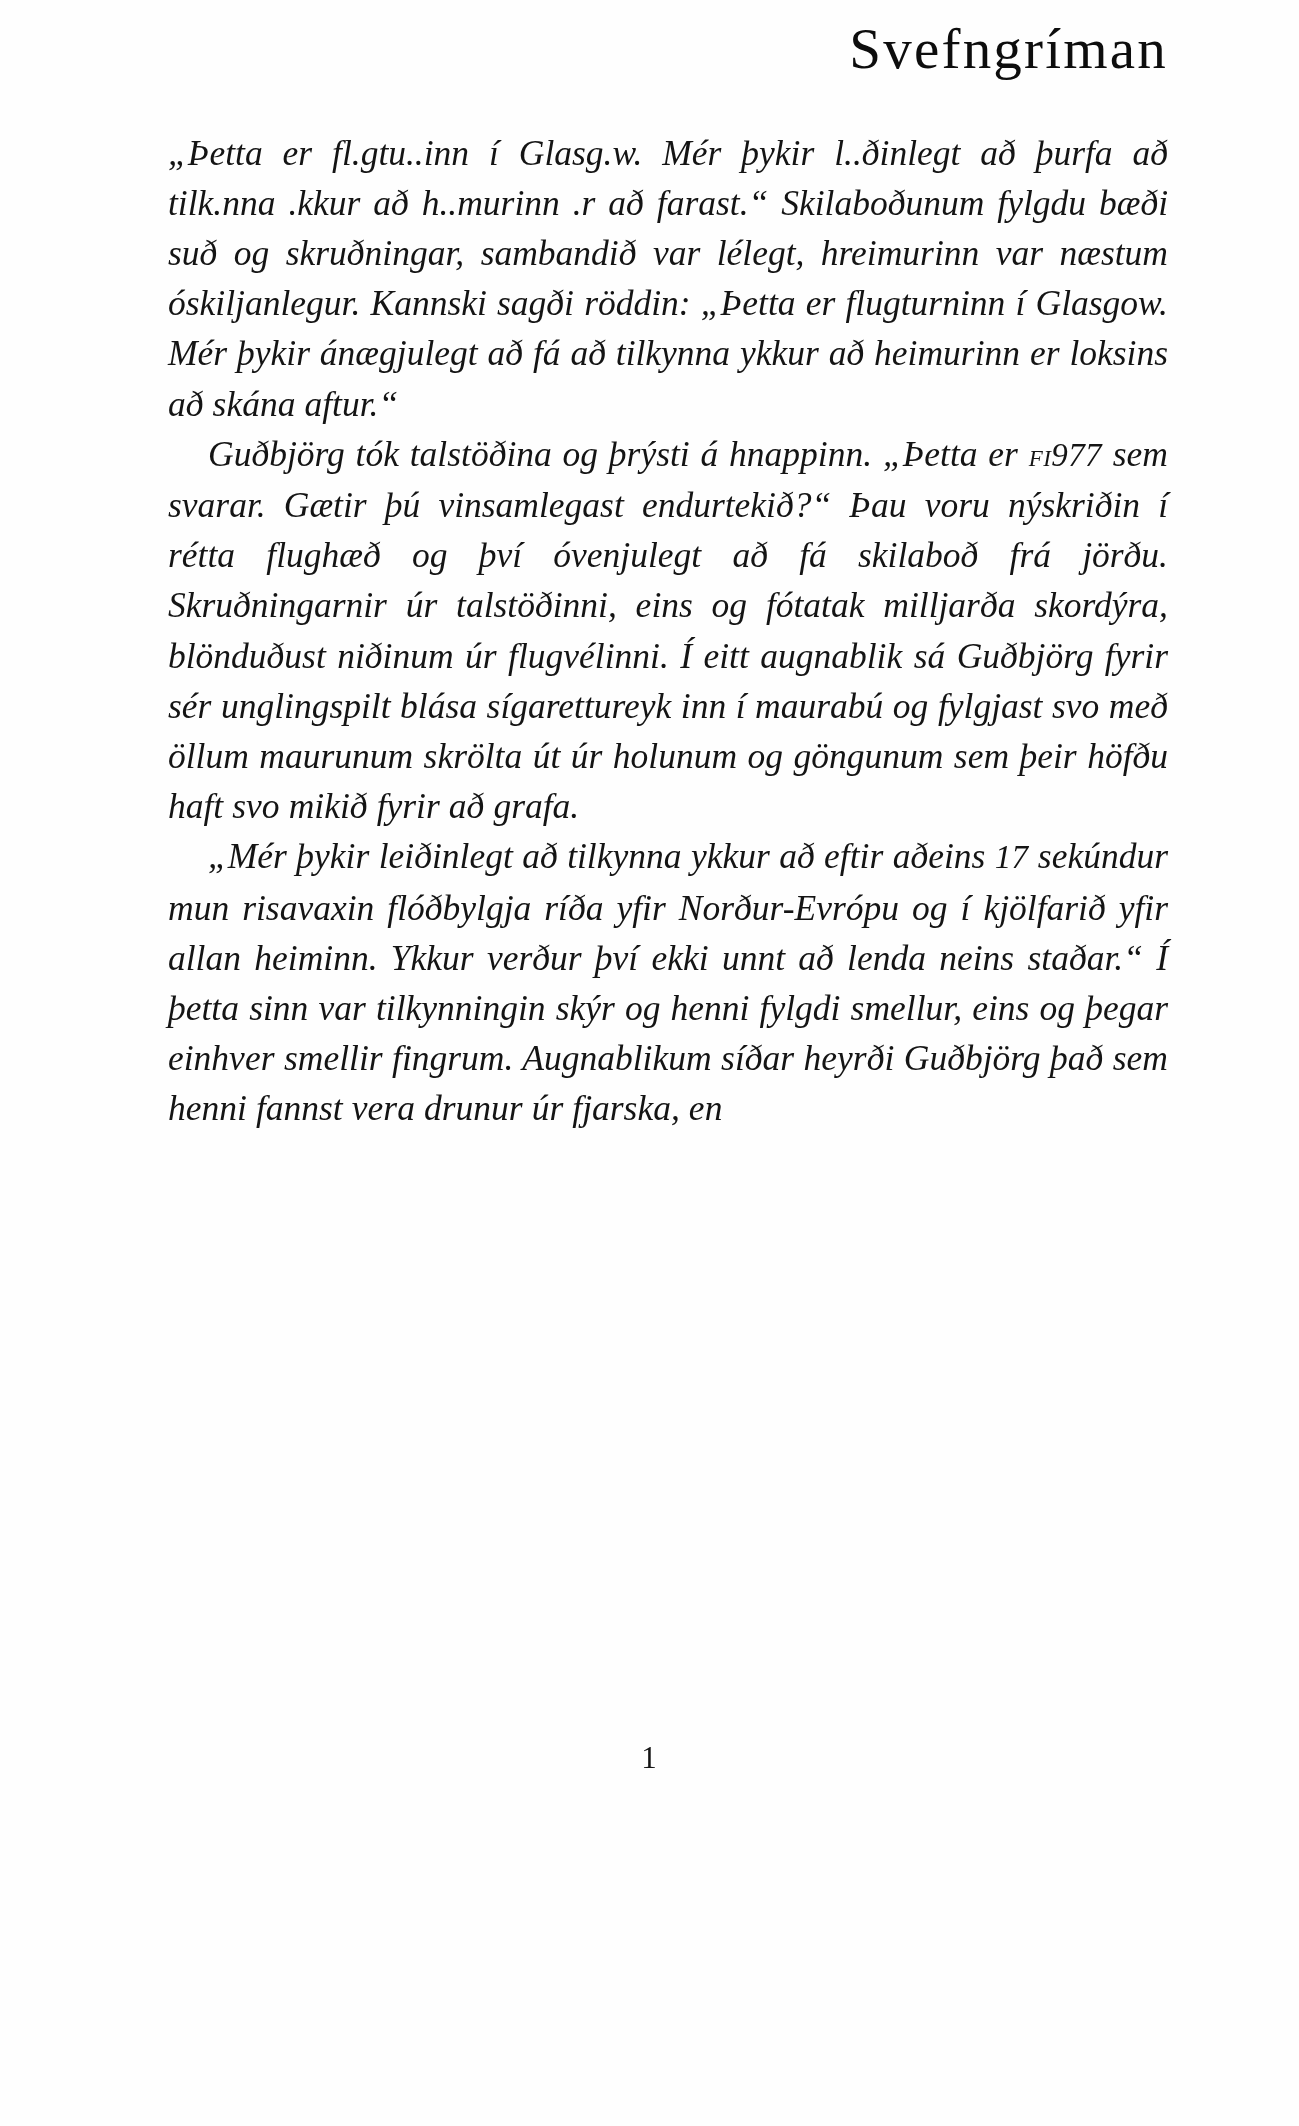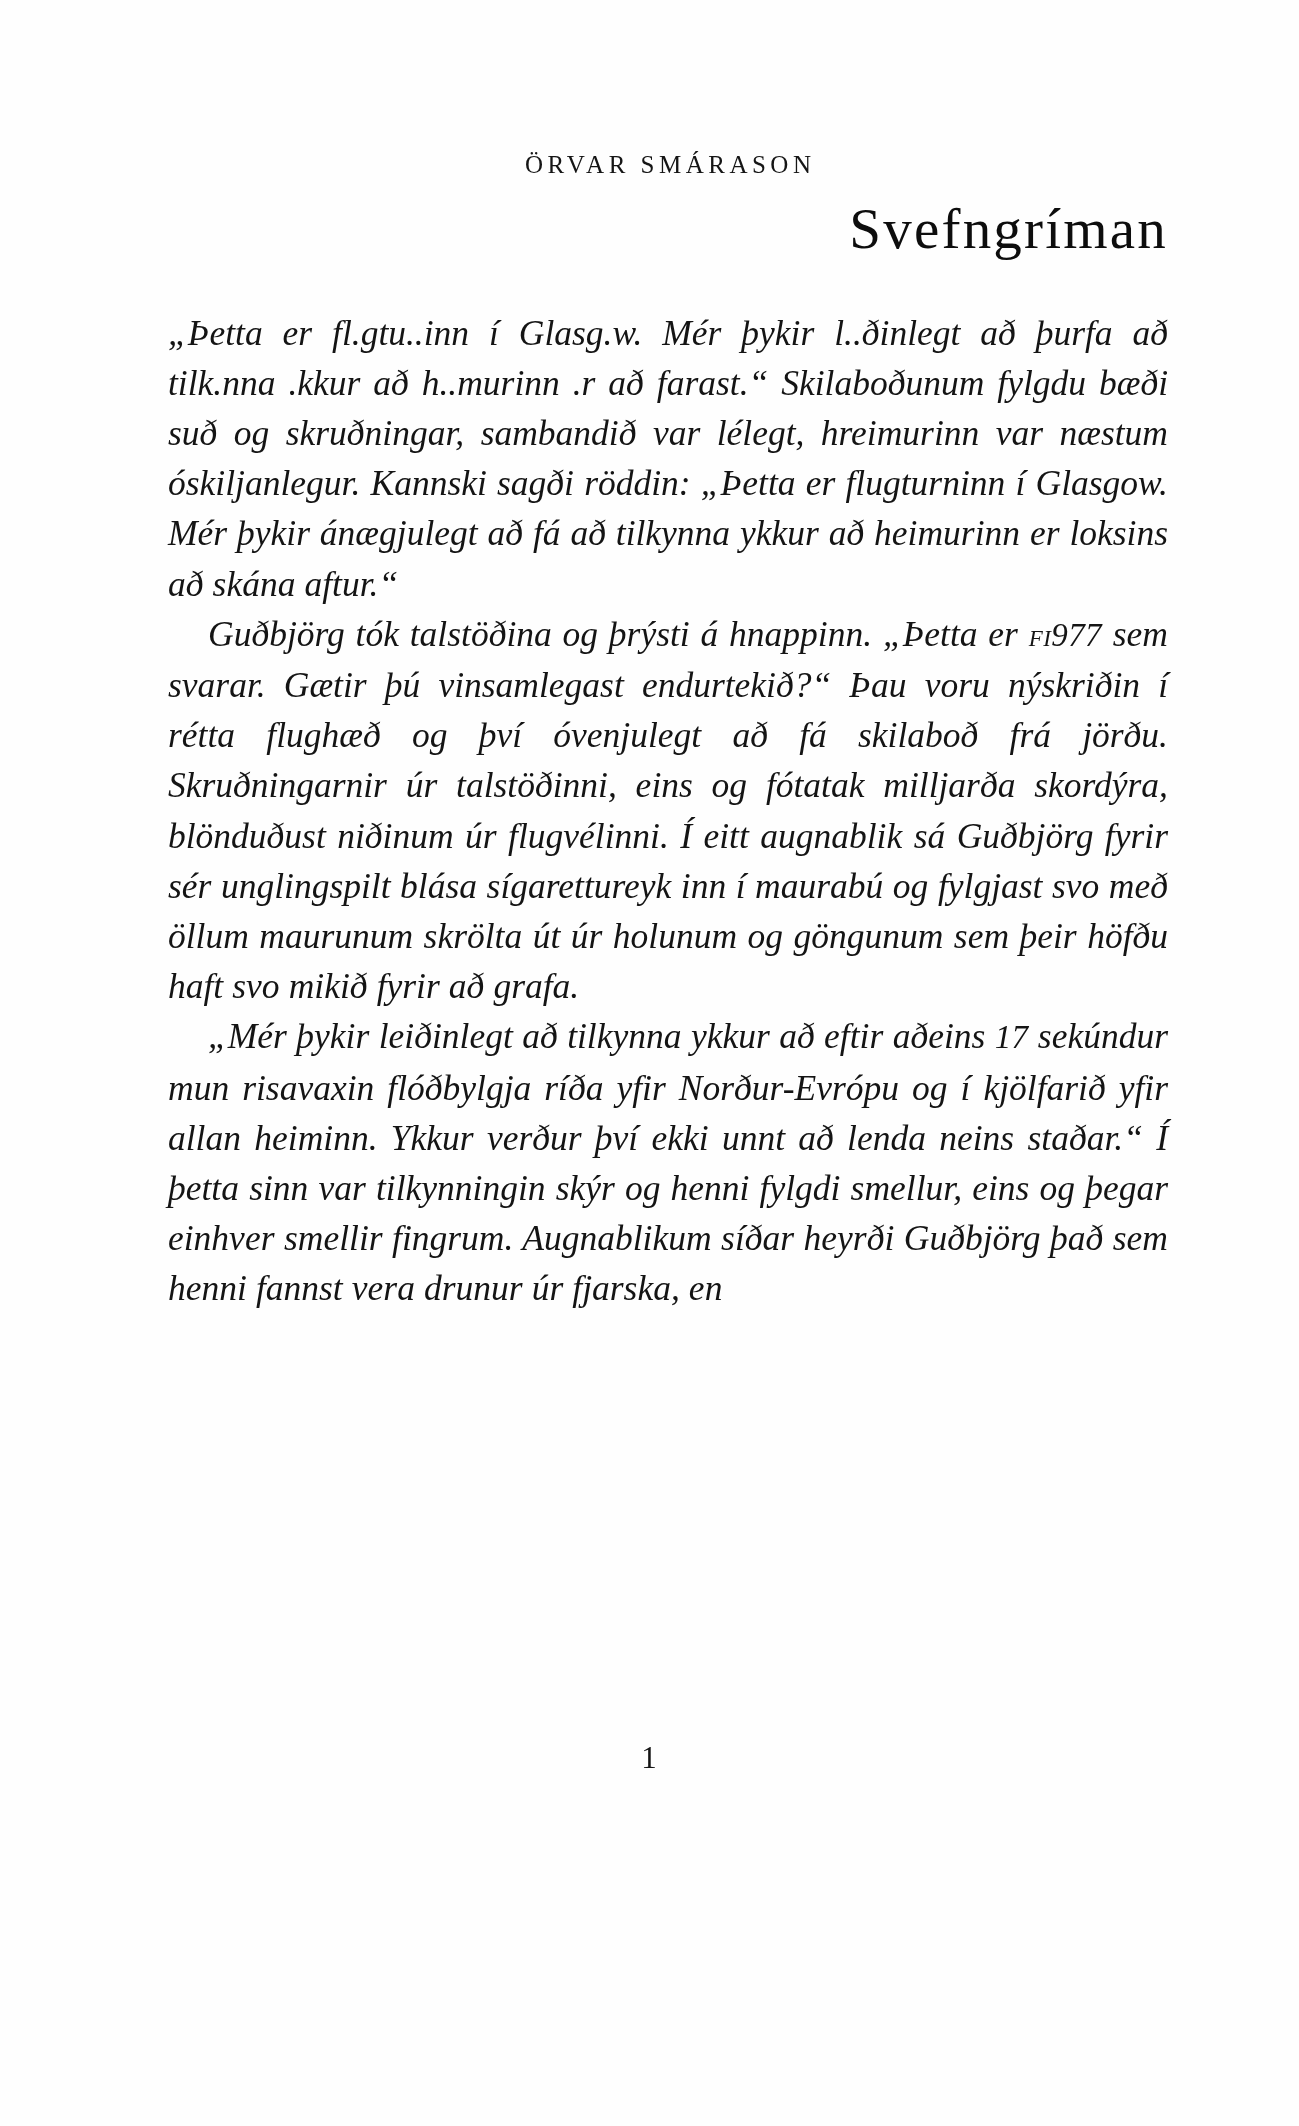--- a/index.html
+++ b/index.html
@@ -92,21 +92,20 @@
     letter-spacing: 1px;
   }
 </style>
 </head>
 <body>
 
 <div class="page">
 
   <div class="text-block">
 
-    <h2 class="byline">Örvar Smárason</h2>
 
     <h1 class="title">Svefngríman</h1>
 
     <div class="body-copy">
 
       <p class="para first">„Þetta er fl.gtu..inn í Glasg.w. Mér þykir l..ðinlegt að þurfa að tilk.nna .kkur að h..murinn .r að farast.“ Skilaboðunum fylgdu bæði suð og skruðningar, sambandið var lélegt, hreimurinn var næstum óskiljanlegur. Kannski sagði röddin: „Þetta er flugturninn í Glasgow. Mér þykir ánægjulegt að fá að tilkynna ykkur að heimurinn er loksins að skána aftur.“</p>
 
       <p class="para indent"><span>Guðbjörg tók talstöðina og þrýsti á hnappinn. „Þetta er </span><span class="sc">fi977</span><span> sem svarar. Gætir þú vinsamlegast endurtekið?“ Þau voru nýskriðin í rétta flughæð og því óvenjulegt að fá skilaboð frá jörðu. Skruðningarnir úr talstöðinni, eins og fótatak milljarða skordýra, blönduðust niðinum úr flugvélinni. Í eitt augnablik sá Guðbjörg fyrir sér unglingspilt blása sígarettureyk inn í maurabú og fylgjast svo með öllum maurunum skrölta út úr holunum og göngunum sem þeir höfðu haft svo mikið fyrir að grafa.</span></p>
 
       <p class="para indent"><span>„Mér þykir leiðinlegt að tilkynna ykkur að eftir aðeins </span><span class="osf">17</span><span> sekúndur mun risavaxin flóðbylgja ríða yfir Norður-Evrópu og í kjölfarið yfir allan heiminn. Ykkur verður því ekki unnt að lenda neins staðar.“ Í þetta sinn var tilkynningin skýr og henni fylgdi smellur, eins og þegar einhver smellir fingrum. Augnablikum síðar heyrði Guðbjörg það sem henni fannst vera drunur úr fjarska, en</span></p>

